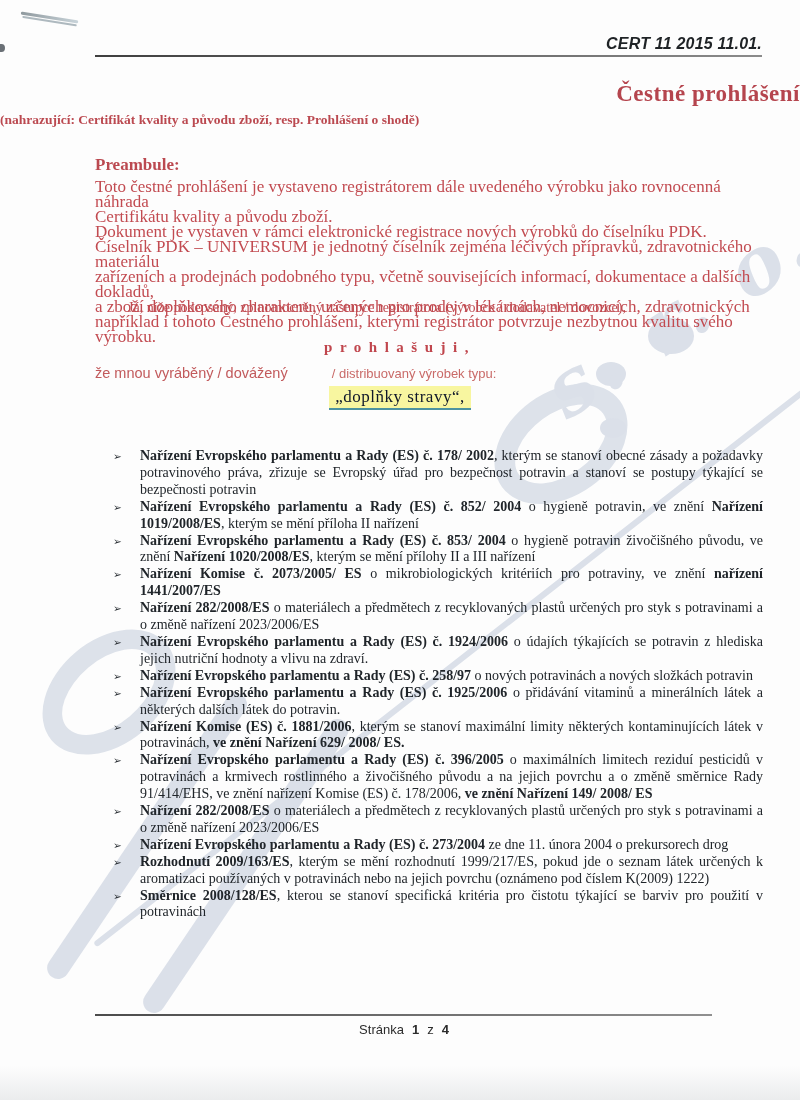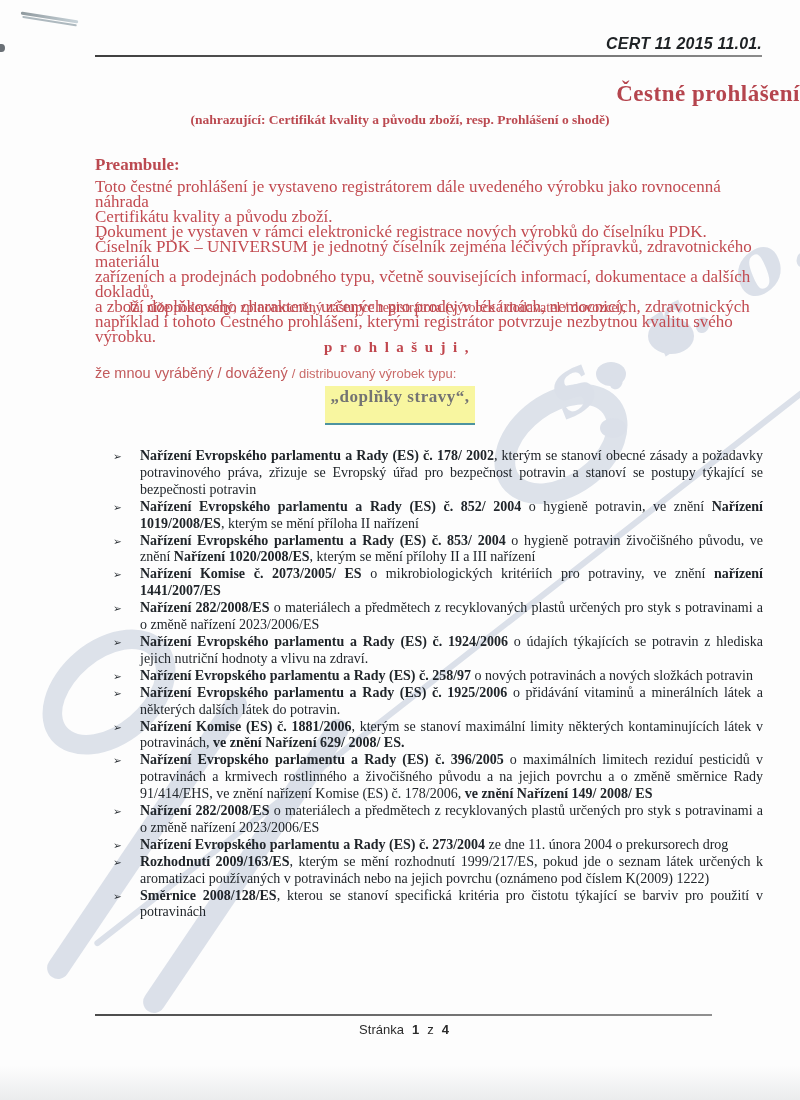--- a/index.html
+++ b/index.html
@@ -49,42 +49,42 @@
   
   .header-code{position:absolute;top:35px;right:38px;z-index:1;
     font-family:"Liberation Sans", sans-serif;font-style:italic;font-weight:bold;
     font-size:16px;color:#1f2326;letter-spacing:0.2px;}
   .header-rule{position:absolute;left:95px;top:55px;width:667px;height:2px;z-index:1;
     background:linear-gradient(to right,#3f3f3f,#8b8b8b);}
 
   
   .doc-title{position:absolute;left:0;top:81px;width:800px;text-align:right;z-index:1;
     font-size:23px;font-weight:bold;color:#b5454e;letter-spacing:0.5px;}
-  .doc-subtitle{position:absolute;left:0;top:112px;width:800px;text-align:center;z-index:1;
+  .doc-subtitle{position:absolute;left:0;top:112px;width:800px;text-align:left;z-index:1;
     font-size:13.5px;font-weight:bold;color:#bb4950;}
 
   
   .preamble-heading{position:absolute;left:95px;top:155px;z-index:1;
     font-size:17px;font-weight:bold;color:#bb4950;}
   .preamble-para{position:absolute;left:95px;top:179px;width:668px;z-index:1;
     font-size:17px;font-weight:normal;color:#c24b51;line-height:15px;}
 
   
   .declarant{position:absolute;left:128px;top:300px;width:640px;z-index:1;
     font-size:14px;color:#c04b51;}
   .declare-word{position:absolute;left:0;top:339px;width:800px;text-align:center;z-index:1;
     font-size:15px;font-weight:bold;color:#c0464d;letter-spacing:0.5em;}
   .product-line{position:absolute;left:95px;top:364px;z-index:1;
     font-family:"Liberation Sans", sans-serif;color:#c25a5c;}
   .product-line .main{font-size:14.5px;}
-  .product-line .tail{font-size:13px;color:#c96a68;}
+  .product-line .tail{font-size:13px;color:#c96a68;margin-left:40px;}
   .product-type-wrap{position:absolute;left:0;top:386px;width:800px;text-align:center;z-index:1;}
-  .product-type{display:inline-block;background:#f8f6a0;color:#737373;
-    font-size:17px;font-weight:bold;border-bottom:2px solid #4d93a0;
-    padding:1px 6px 16px 6px;letter-spacing:0.5px;}
+  .product-type{display:inline-block;background:#f8f6a0;color:#0f172a;
+    font-size:17px;font-weight:normal;border-bottom:2px solid #4d93a0;
+    padding:1px 6px 1px 6px;letter-spacing:0.5px;}
   .req-intro{position:absolute;left:95px;top:417px;z-index:1;font-size:14px;color:#24282d;}
 
   
   .reg-list{position:absolute;left:140px;top:448px;width:623px;z-index:1;
     margin:0;padding:0;list-style:none;
     font-size:14px;line-height:16.9px;color:#20252a;}
   .reg-list li{position:relative;margin:0;padding:0;text-align:justify;}
   .reg-list .bullet{position:absolute;left:-27px;top:0px;
     font-family:"DejaVu Sans", sans-serif;font-size:10.5px;color:#2a2f34;}
   .reg-list .bold{font-weight:bold;}

